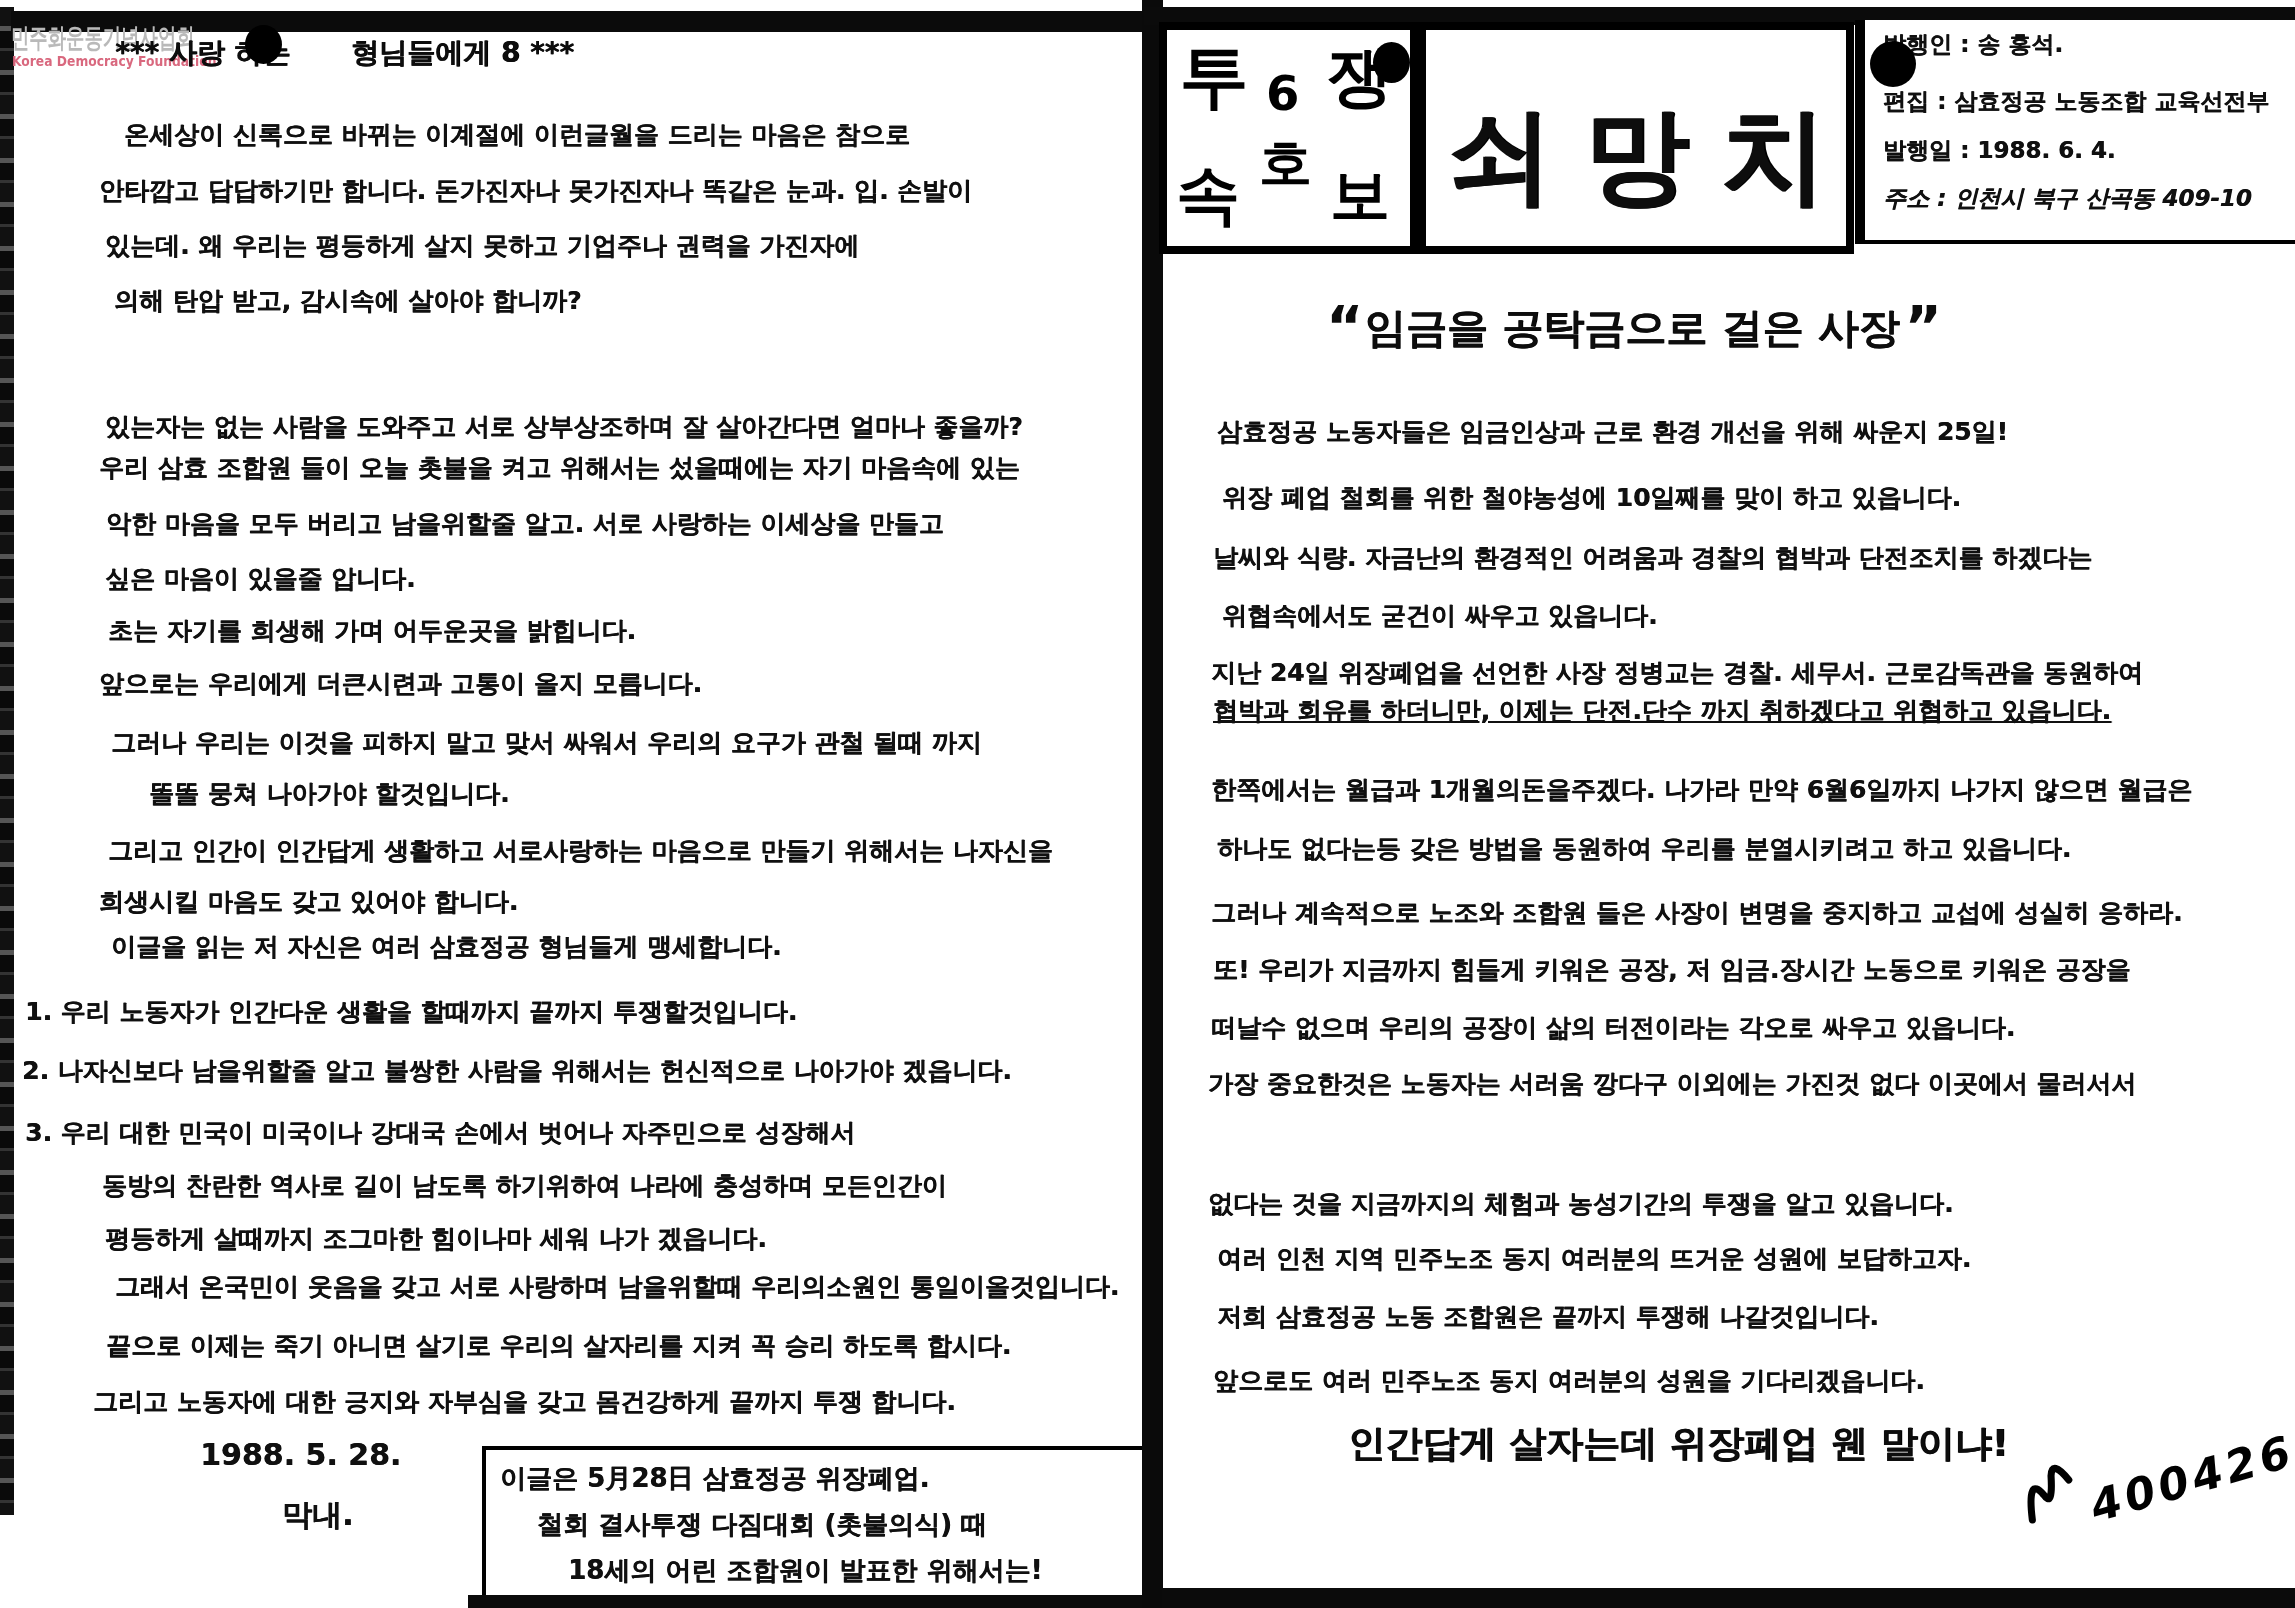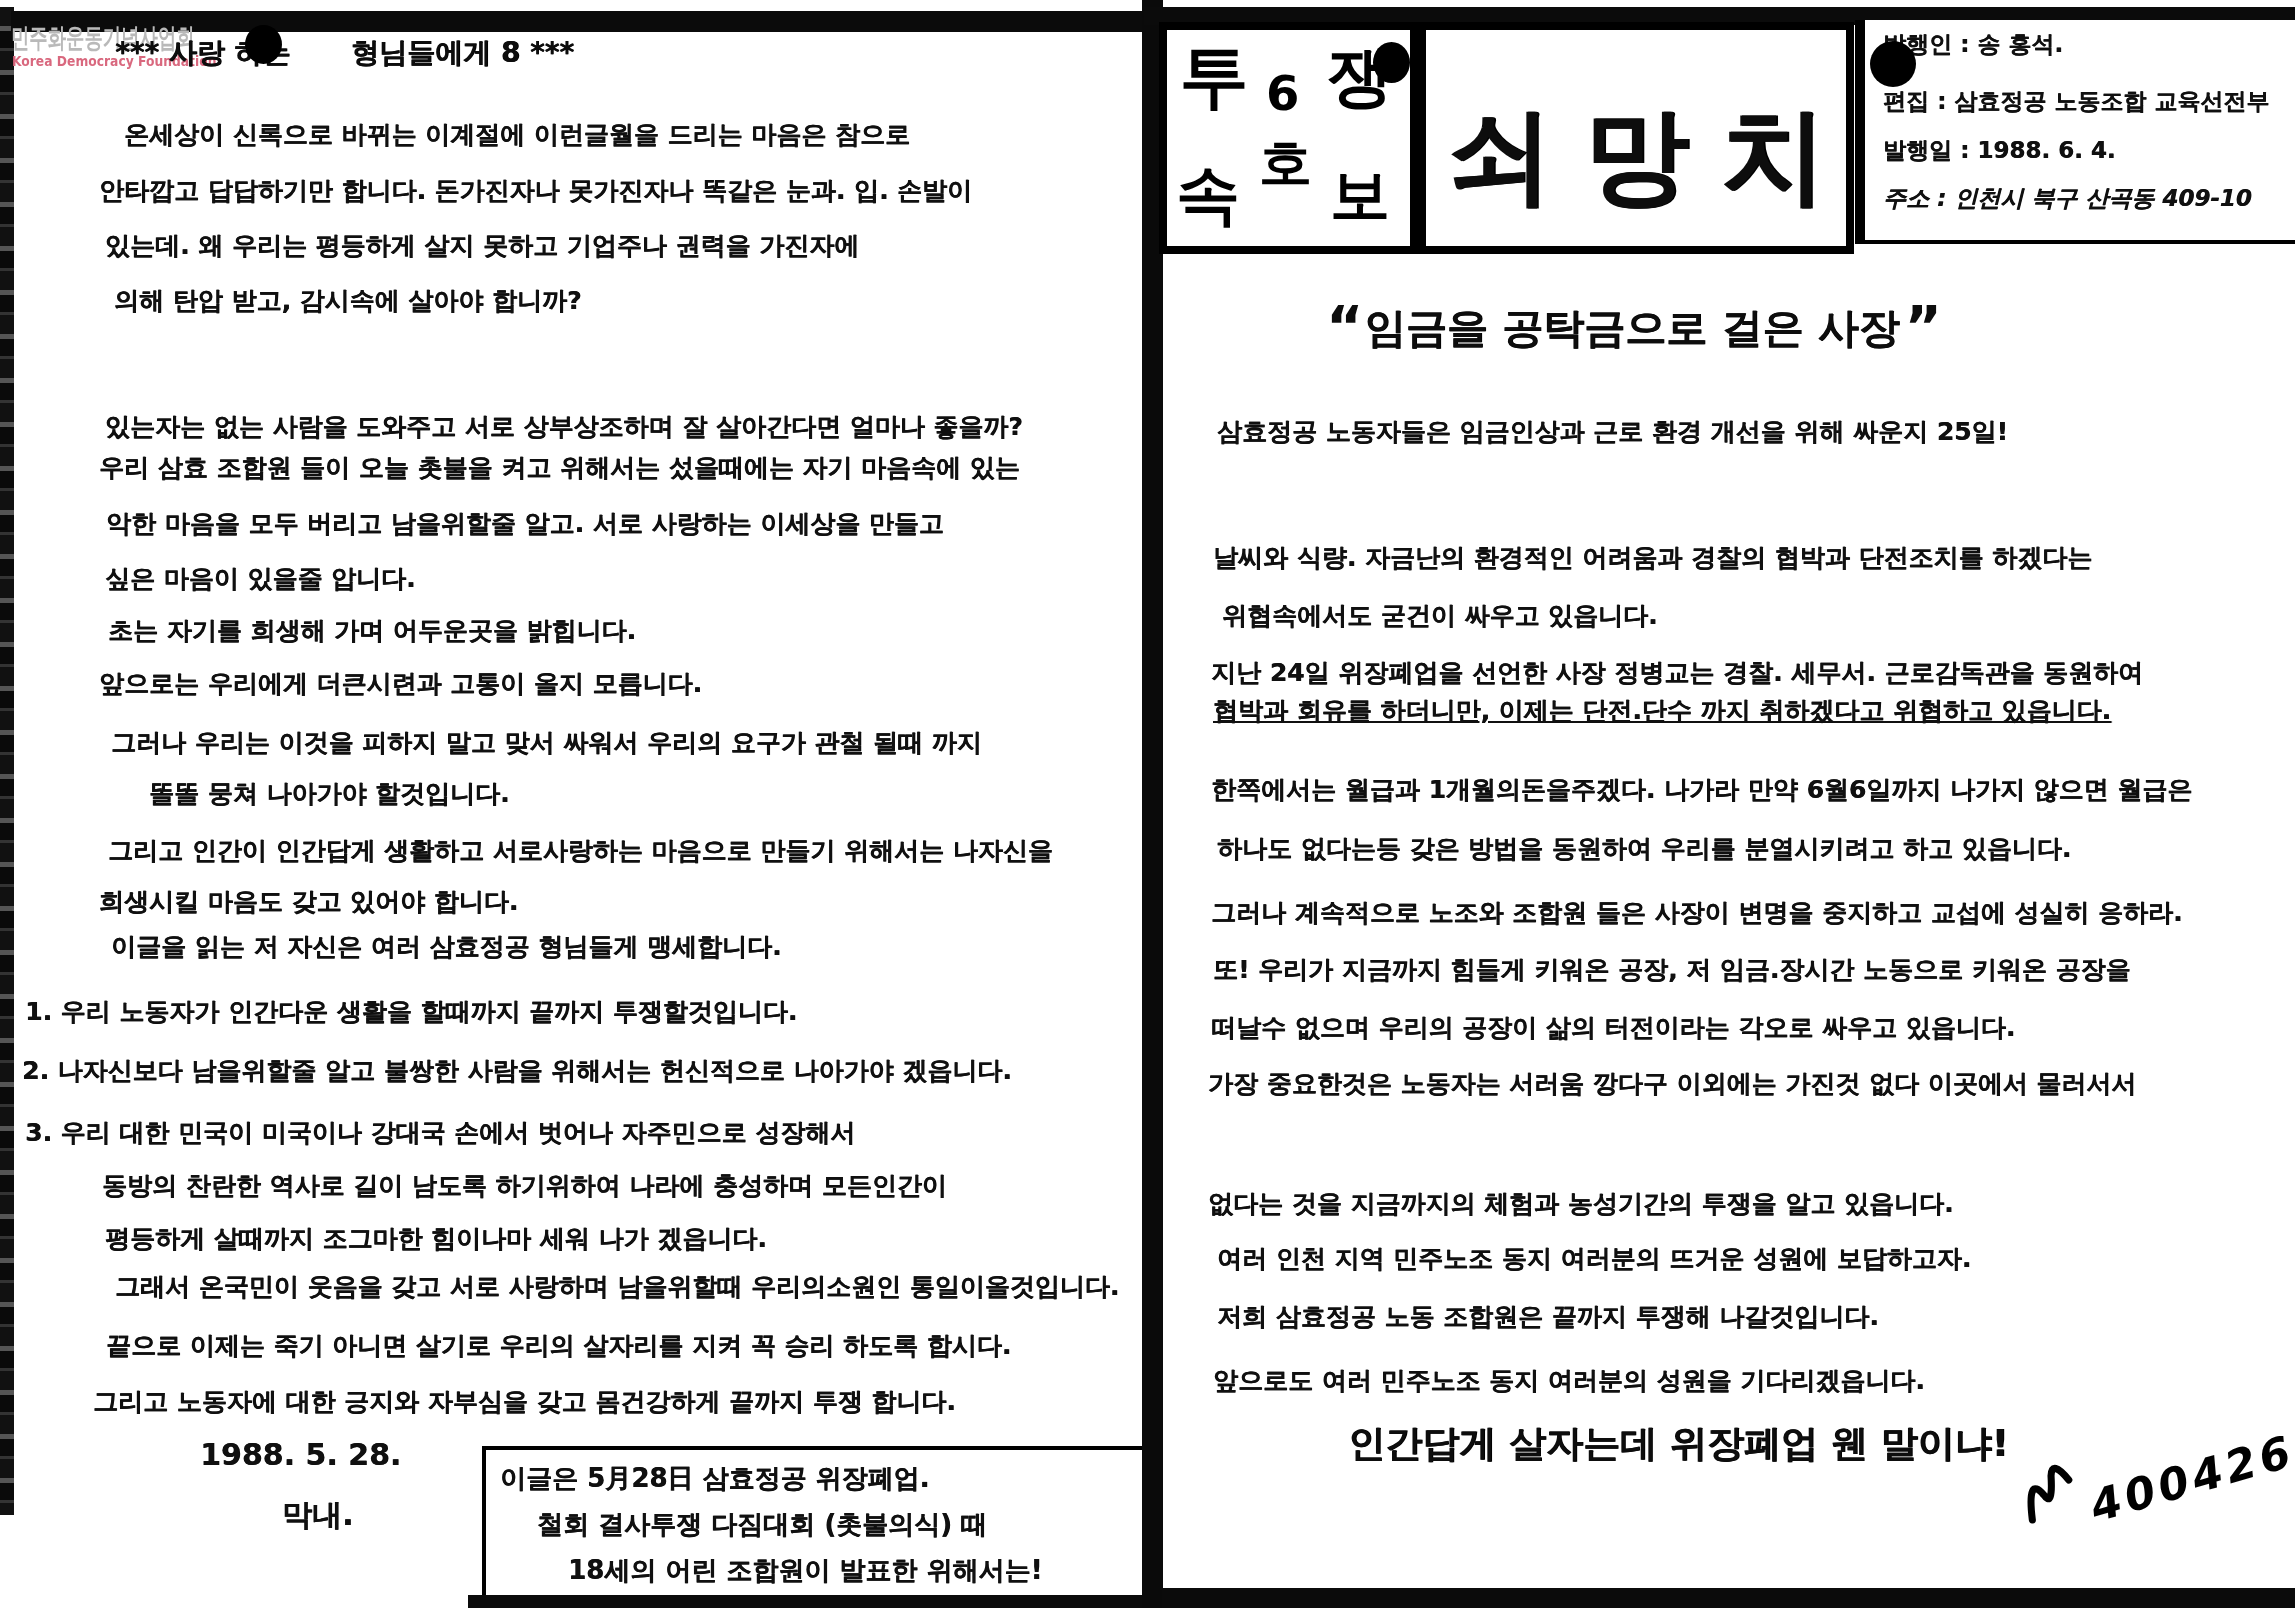--- a/index.html
+++ b/index.html
@@ -122,20 +122,21 @@
   </div>
   <div class="dot" style="left:1870px;top:41px;width:46px;height:46px;"></div>
 
   <div class="headline">
     <span class="q">“</span>
     <span class="t">임금을  공탁금으로 걸은 사장</span>
     <span class="q">”</span>
   </div>
 
   <div class="ln" style="left:1217px;top:415px;">삼효정공 노동자들은 임금인상과 근로 환경 개선을 위해 싸운지 25일!</div>
+  <div class="ln" style="left:1222px;top:481px;">위장 폐업 철회를 위한 철야농성에 10일째를 맞이 하고 있읍니다.</div>
   <div class="ln" style="left:1213px;top:541px;">날씨와 식량. 자금난의 환경적인 어려움과 경찰의 협박과 단전조치를 하겠다는</div>
   <div class="ln" style="left:1222px;top:599px;">위협속에서도 굳건이 싸우고 있읍니다.</div>
   <div class="ln" style="left:1211px;top:656px;">지난 24일 위장폐업을 선언한 사장 정병교는 경찰. 세무서. 근로감독관을 동원하여</div>
   <div class="ln" style="left:1213px;top:694px;text-decoration:underline;">협박과 회유를 하더니만, 이제는 단전.단수 까지 취하겠다고 위협하고 있읍니다.</div>
   <div class="ln" style="left:1211px;top:773px;">한쪽에서는 월급과 1개월의돈을주겠다. 나가라 만약 6월6일까지 나가지 않으면 월급은</div>
   <div class="ln" style="left:1217px;top:832px;">하나도 없다는등 갖은 방법을 동원하여 우리를 분열시키려고 하고 있읍니다.</div>
   <div class="ln" style="left:1211px;top:896px;">그러나 계속적으로 노조와 조합원 들은 사장이 변명을 중지하고 교섭에 성실히 응하라.</div>
   <div class="ln" style="left:1213px;top:953px;">또! 우리가 지금까지 힘들게 키워온 공장, 저 임금.장시간 노동으로 키워온 공장을</div>
   <div class="ln" style="left:1211px;top:1011px;">떠날수 없으며 우리의 공장이 삶의 터전이라는 각오로 싸우고 있읍니다.</div>
   <div class="ln" style="left:1208px;top:1067px;">가장 중요한것은 노동자는 서러움 깡다구 이외에는 가진것 없다 이곳에서 물러서서</div>

